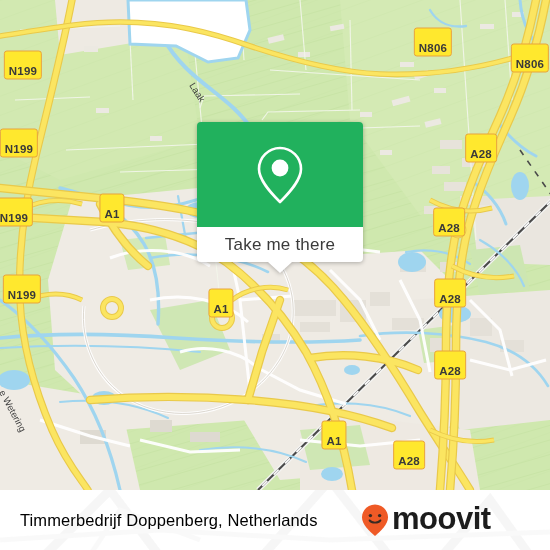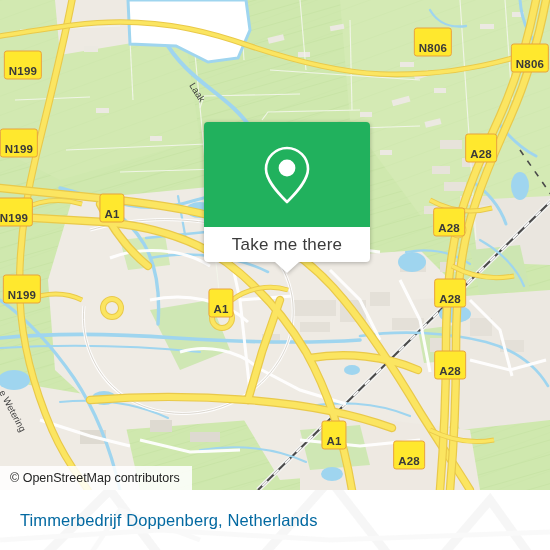--- a/index.html
+++ b/index.html
@@ -45,21 +45,21 @@
     position: absolute; left: 0; top: -250px;
     width: 550px; height: 330px;
     opacity: .30;
   }
   .footer-title {
     position: absolute;
     left: 20px; top: 0;
     height: 60px;
     display: flex; align-items: center;
     font-size: 16.5px;
-    color: #0369a1;
+    color: #000000;
     letter-spacing: .1px;
     white-space: nowrap;
     z-index: 3;
   }
   .moovit-logo {
     position: absolute;
     right: 8px; top: 0;
     height: 60px;
     display: flex; align-items: center; gap: 2px;
     z-index: 3;
@@ -77,21 +77,21 @@
     background: rgba(255,255,255,0.86);
     font-size: 12.5px;
     color: #232323;
     white-space: nowrap;
     z-index: 20;
   }
 
   
   .callout {
     position: absolute;
-    left: 204px; top: 122px;
+    left: 197px; top: 122px;
     width: 166px;
     z-index: 30;
     filter: drop-shadow(0 1px 2px rgba(0,0,0,.28));
   }
   .callout-top {
     height: 105px;
     background: #21b15d;
     border-radius: 4px 4px 0 0;
     display: flex; align-items: center; justify-content: center;
   }
@@ -442,35 +442,43 @@
           <path d="M28 4 C16.4 4 7 13.4 7 25 C7 36 18 48 28 58 C38 48 49 36 49 25 C49 13.4 39.6 4 28 4 Z" fill="none" stroke="#ffffff" stroke-width="2.6" stroke-linejoin="round"></path>
           <circle cx="28" cy="24" r="8.4" fill="#ffffff"></circle>
         </svg>
       </div>
       <div class="callout-bottom">
         <span class="callout-label">Take me there</span>
       </div>
       <div class="callout-tail"></div>
     </div>
 
-    <div class="attribution">
-      <span>© OpenStreetMap contributors</span>
-    </div>
   </div>
 
   <div class="footer">
     <svg class="footer-watermark" viewBox="0 0 550 330" preserveAspectRatio="none">
       <g stroke="#e3e3e3" stroke-width="9" fill="none">
         <path d="M30 330 L110 250 L170 330"></path>
         <path d="M250 330 L330 240 L400 330"></path>
         <path d="M430 330 L490 260 L540 330"></path>
       </g>
       <g stroke="#ededed" stroke-width="5" fill="none">
         <path d="M0 300 L160 290 L330 300 L550 292"></path>
         <path d="M80 330 L120 270 L200 300"></path>
       </g>
     </svg>
     <div class="footer-title">
       <span>Timmerbedrijf Doppenberg, Netherlands</span>
     </div>
+    <div class="moovit-logo">
+      <svg class="moovit-pin" viewBox="0 0 30 34">
+        <path d="M15 1.5 C7.8 1.5 2 7.2 2 14.3 C2 21.5 9.2 28 15 33 C20.8 28 28 21.5 28 14.3 C28 7.2 22.2 1.5 15 1.5 Z" fill="#ef5a26"></path>
+        <circle cx="10.4" cy="12.6" r="1.7" fill="#3a2a22"></circle>
+        <circle cx="19.6" cy="12.6" r="1.7" fill="#3a2a22"></circle>
+        <path d="M9.6 17.4 C11.6 20.4 18.4 20.4 20.4 17.4" fill="none" stroke="#3a2a22" stroke-width="1.9" stroke-linecap="round"></path>
+      </svg>
+      <svg class="moovit-word" viewBox="0 0 150 34">
+        <text x="0" y="26" font-family="Liberation Sans, sans-serif" font-size="31" font-weight="bold" fill="#1c1c1c" letter-spacing="-0.5">moovit</text>
+      </svg>
+    </div>
   </div>
 
 </div>
 
 </body></html>

